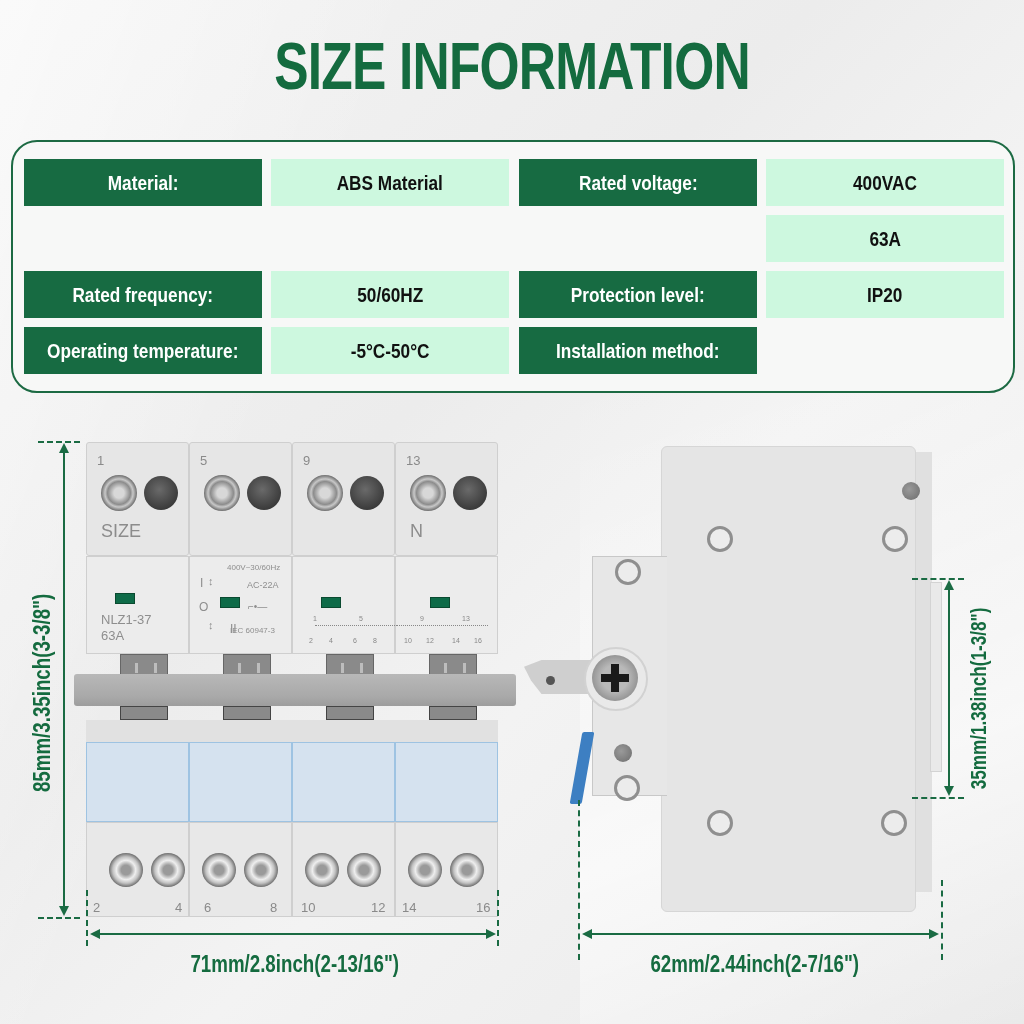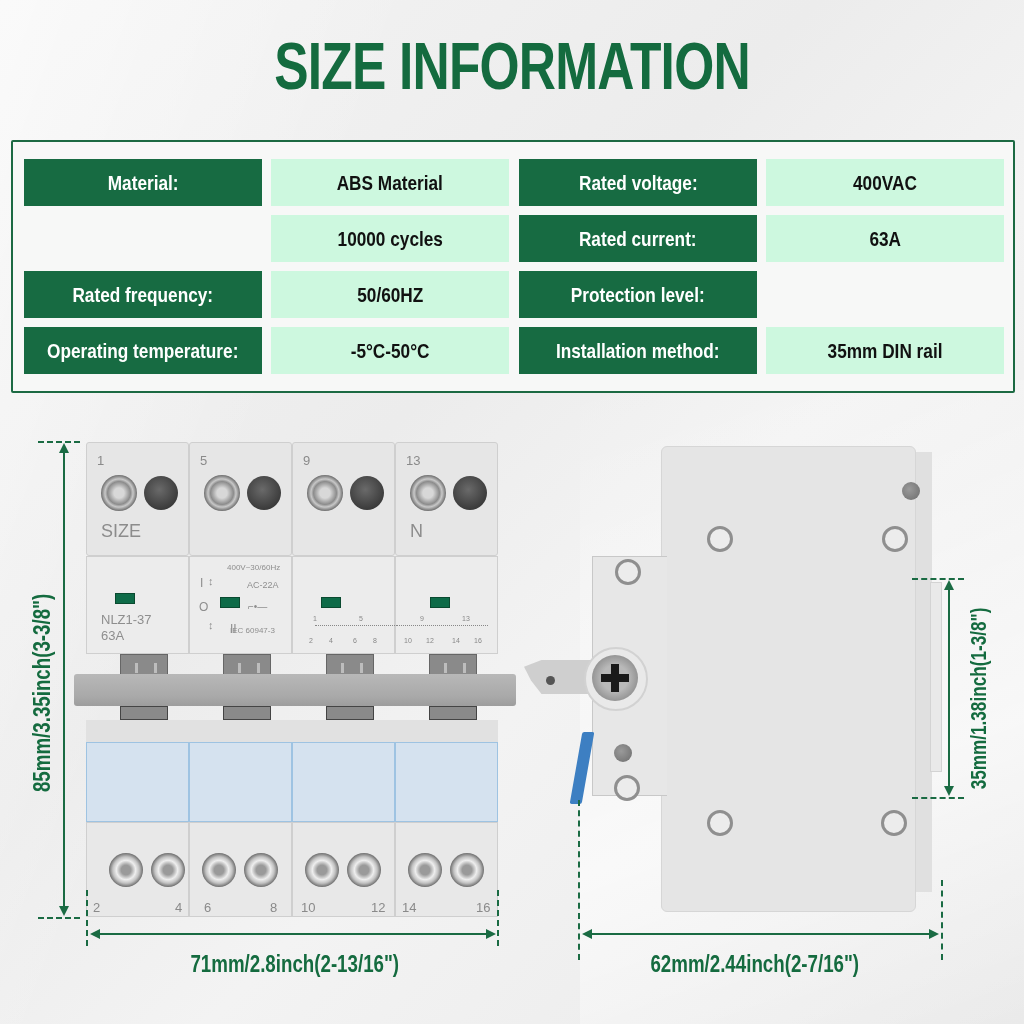--- a/index.html
+++ b/index.html
@@ -16,21 +16,21 @@
     background: linear-gradient(160deg, rgba(255,255,255,0) 0%, rgba(255,255,255,0.6) 60%, rgba(255,255,255,0) 100%); }
 
   .title {
     position: absolute; left: 0; top: 28px; width: 1024px; text-align: center;
     color: #146b3f; font-family: "Liberation Sans", sans-serif; font-weight: 700;
     font-size: 66px; letter-spacing: -1px; transform: scaleX(0.78); transform-origin: center;
   }
 
   .spec-panel {
     position: absolute; left: 11px; top: 140px; width: 1004px; height: 253px;
-    border: 2px solid #1c6a43; border-radius: 2px; background: #f7f8f7;
+    border: 2px solid #1c6a43; border-radius: 26px; background: #f7f8f7;
   }
   .spec-row { position: absolute; left: 11px; width: 980px; height: 47px; }
   .cell { position: absolute; top: 0; height: 47px; display: flex; align-items: center; justify-content: center;
     font-weight: 700; font-size: 21px; white-space: nowrap; overflow: hidden; }
   .cell span { display: inline-block; transform: scaleX(0.82); }
   .cell.label { background: #176b42; color: #ffffff; }
   .cell.value { background: #cdf8df; color: #111; }
   .c1 { left: 0; width: 238px; }
   .c2 { left: 247px; width: 238px; }
   .c3 { left: 495px; width: 238px; }
@@ -114,53 +114,47 @@
         <span>Rated voltage:</span>
       </div>
     <div class="cell value c2">
         <span>ABS Material</span>
       </div>
     <div class="cell value c4">
         <span>400VAC</span>
       </div>
   </div>
   <div class="spec-row" style="top:73px;">
-    <div class="cell value c2">
-        <span>10000 cycles</span>
-      </div>
-    <div class="cell label c3">
-        <span>Rated current:</span>
-      </div>
     <div class="cell value c4">
         <span>63A</span>
       </div>
   </div>
   <div class="spec-row" style="top:129px;">
     <div class="cell label c1">
         <span>Rated frequency:</span>
       </div>
     <div class="cell value c2">
         <span>50/60HZ</span>
       </div>
     <div class="cell label c3">
         <span>Protection level:</span>
       </div>
+    <div class="cell value c4">
+        <span>IP20</span>
+      </div>
   </div>
   <div class="spec-row" style="top:185px;text-align:right;">
     <div class="cell label c1">
         <span>Operating temperature:</span>
       </div>
     <div class="cell value c2">
         <span>-5°C-50°C</span>
       </div>
     <div class="cell label c3">
         <span>Installation method:</span>
-      </div>
-    <div class="cell value c4">
-        <span>35mm DIN rail</span>
       </div>
   </div>
 </div>
 
 <div class="front">
 
   <div class="module" style="left:8px;">
     <div class="mod-top">
       <span class="pole-num">1</span>
       <div class="screw" style="left:14px;top:32px;"></div>

